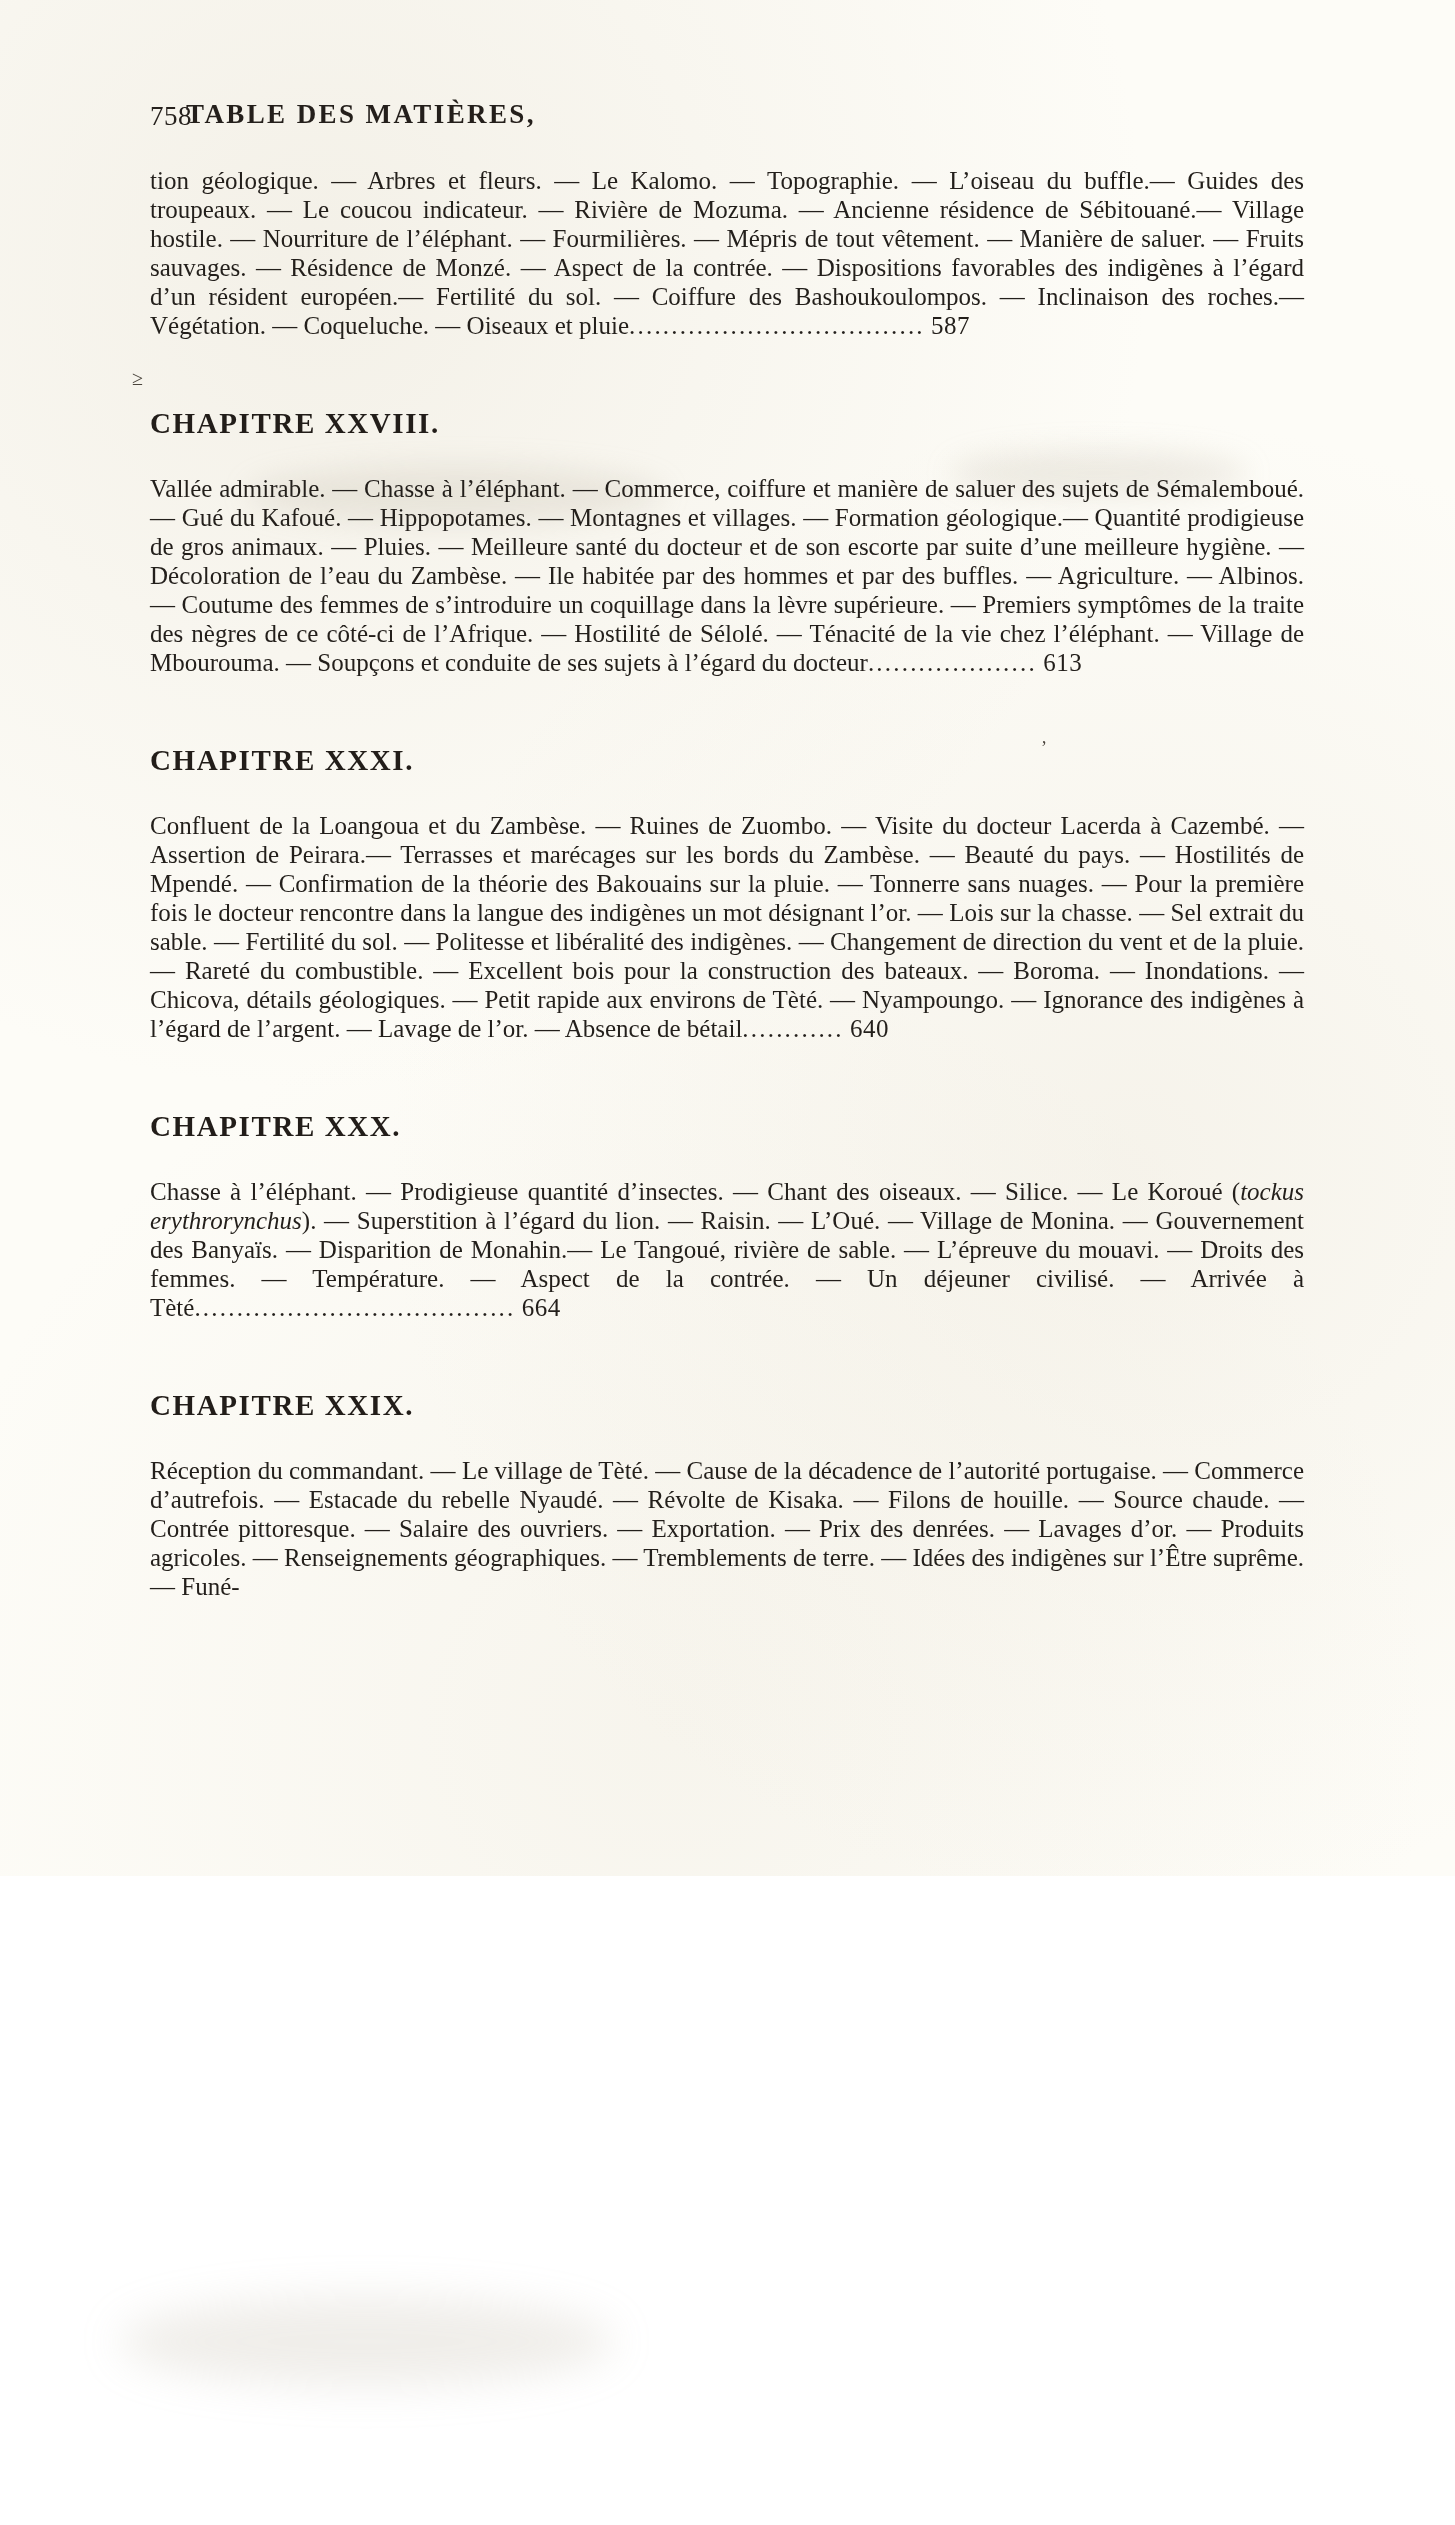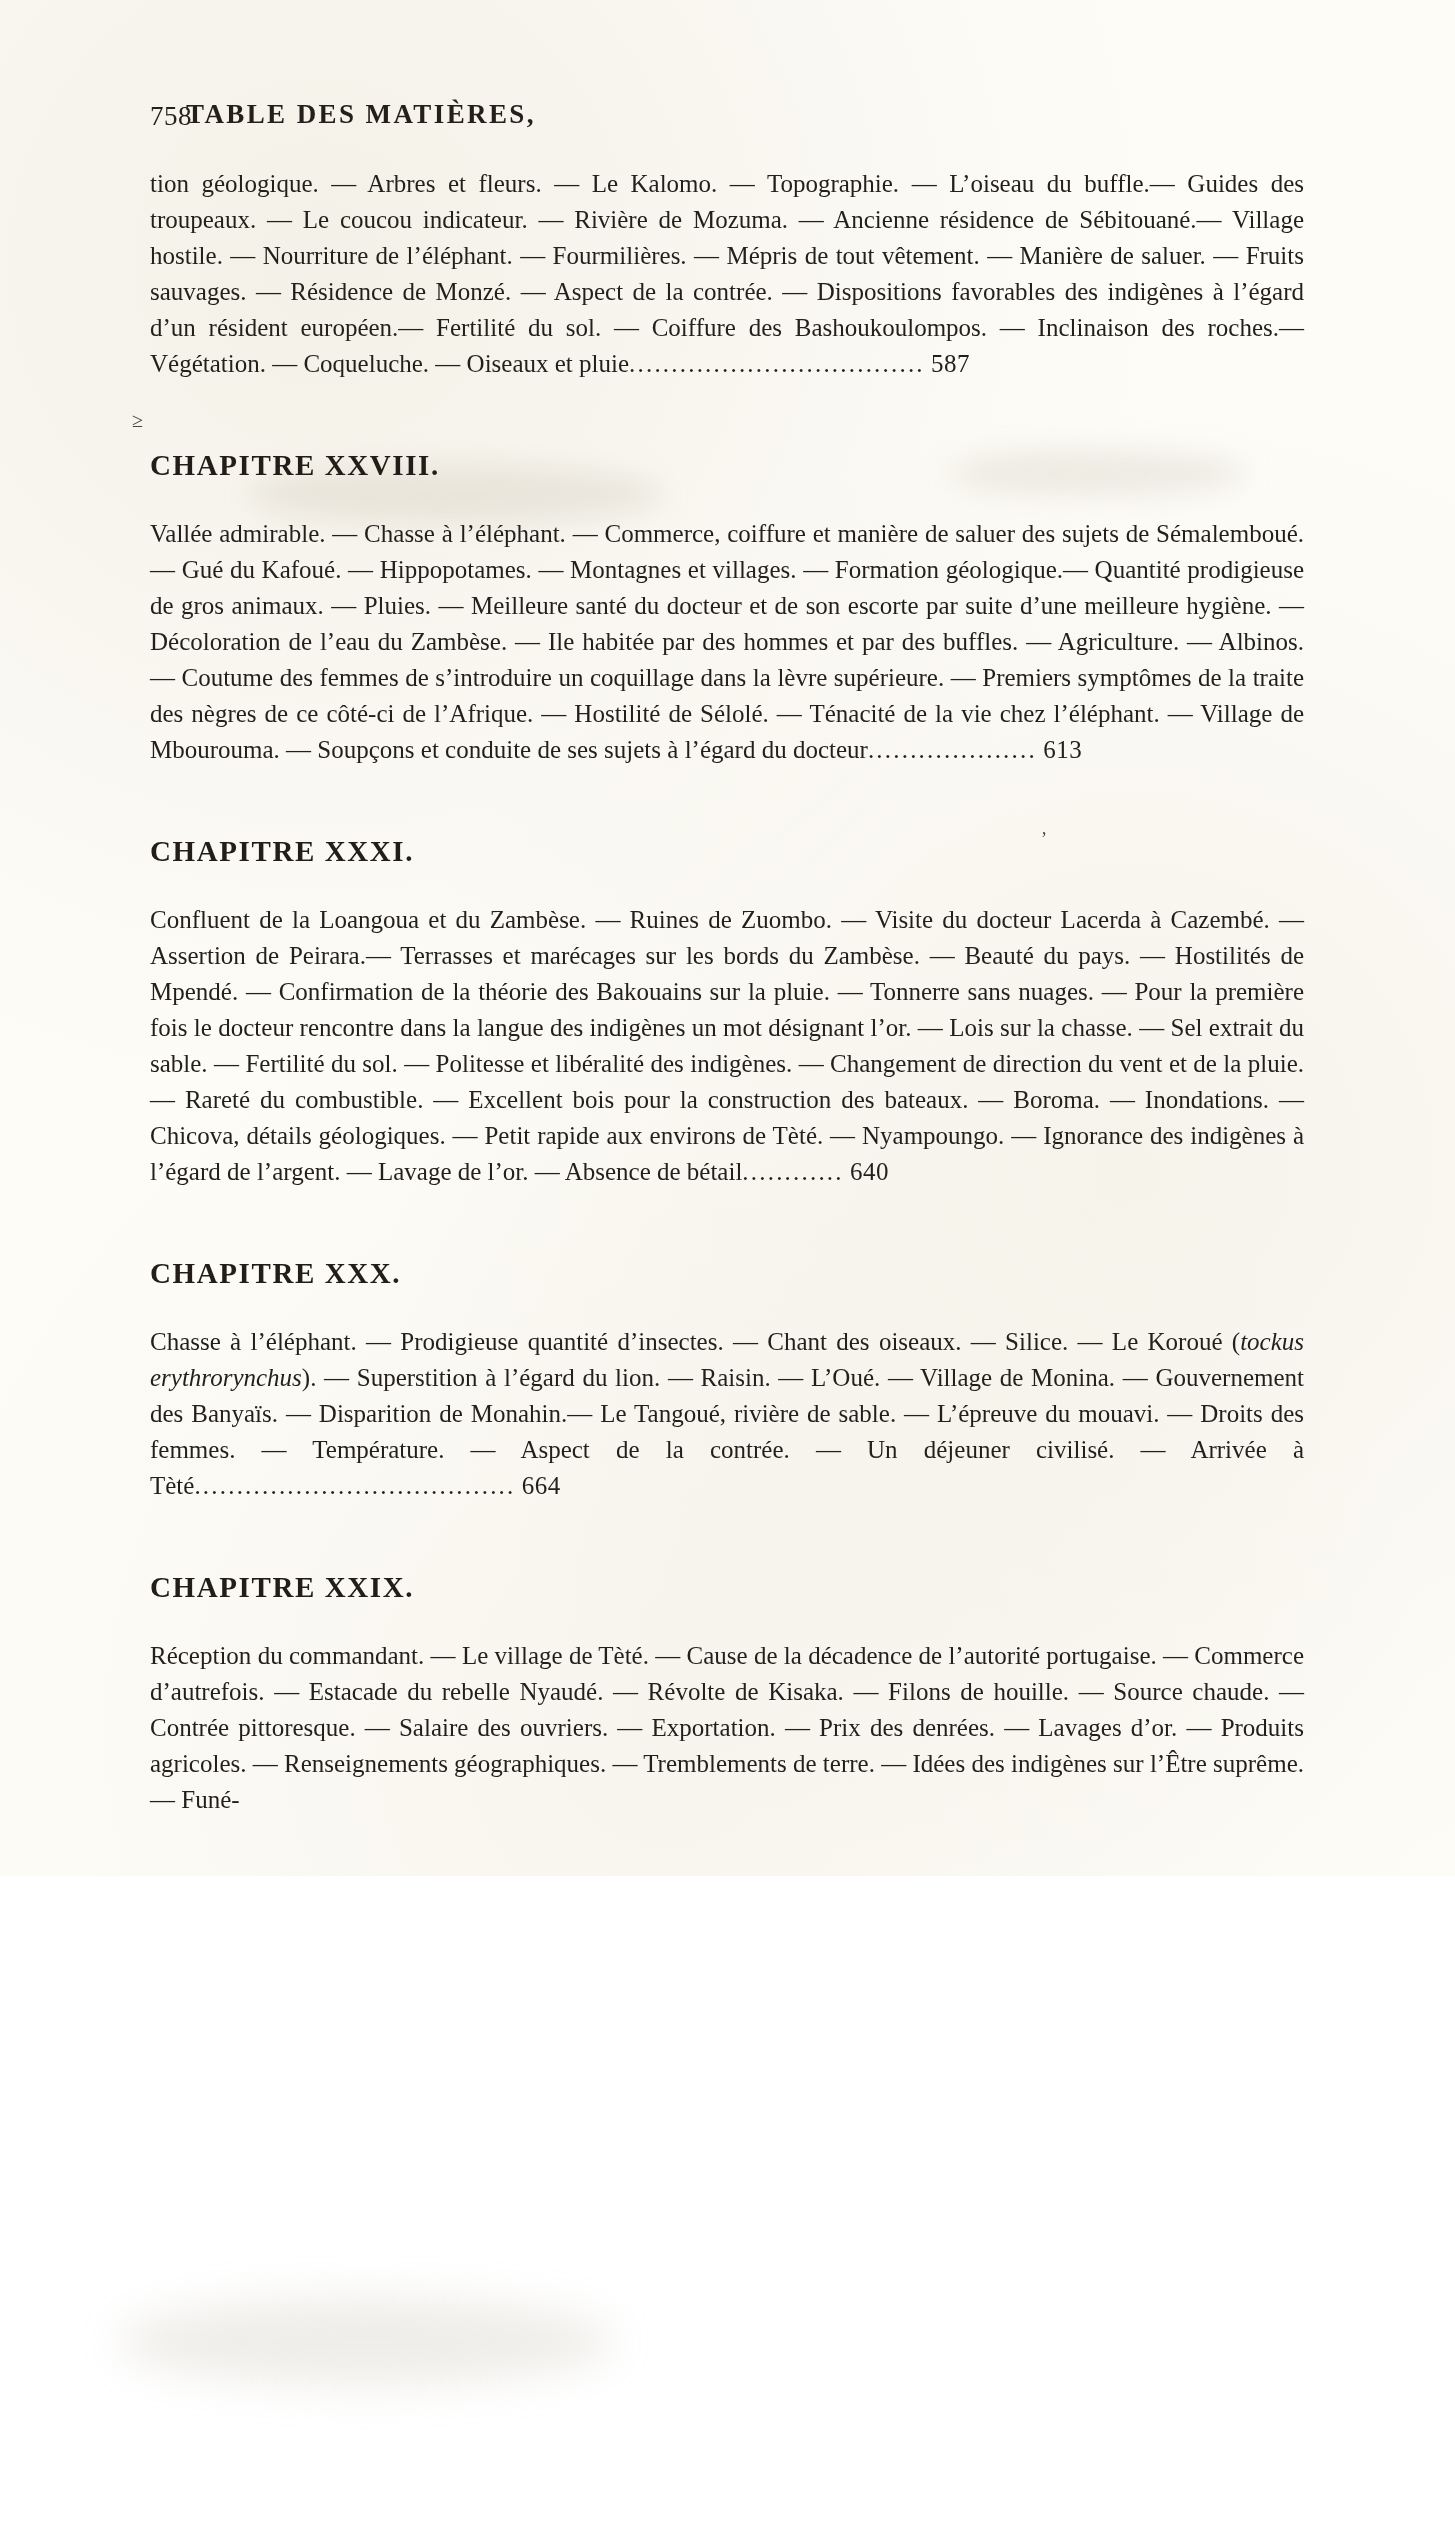--- a/index.html
+++ b/index.html
@@ -51,21 +51,21 @@
     right: 0;
     top: 4px;
     font-size: 27px;
     font-weight: bold;
     letter-spacing: 2.4px;
     color: #241f1b;
     padding-left: 36px;
   }
   .entry {
     font-size: 25px;
-    line-height: 36px;
+    line-height: 29px;
     text-align: justify;
     text-justify: inter-word;
     color: #231f1b;
     margin: 0;
     hyphens: manual;
   }
   .entry .pg {
     white-space: nowrap;
     letter-spacing: 0.5px;
   }

